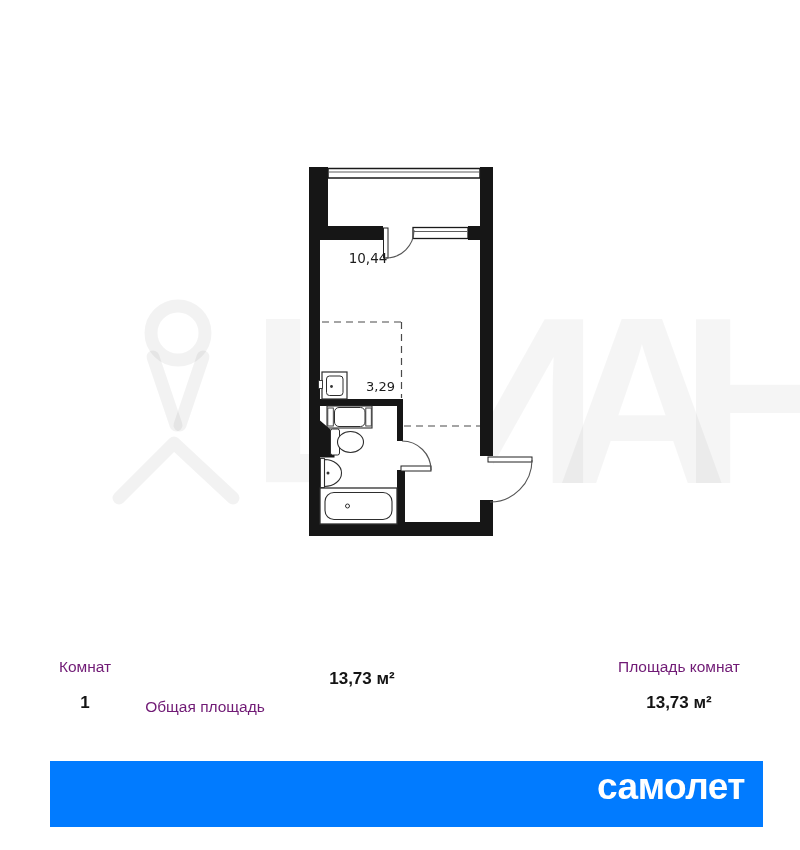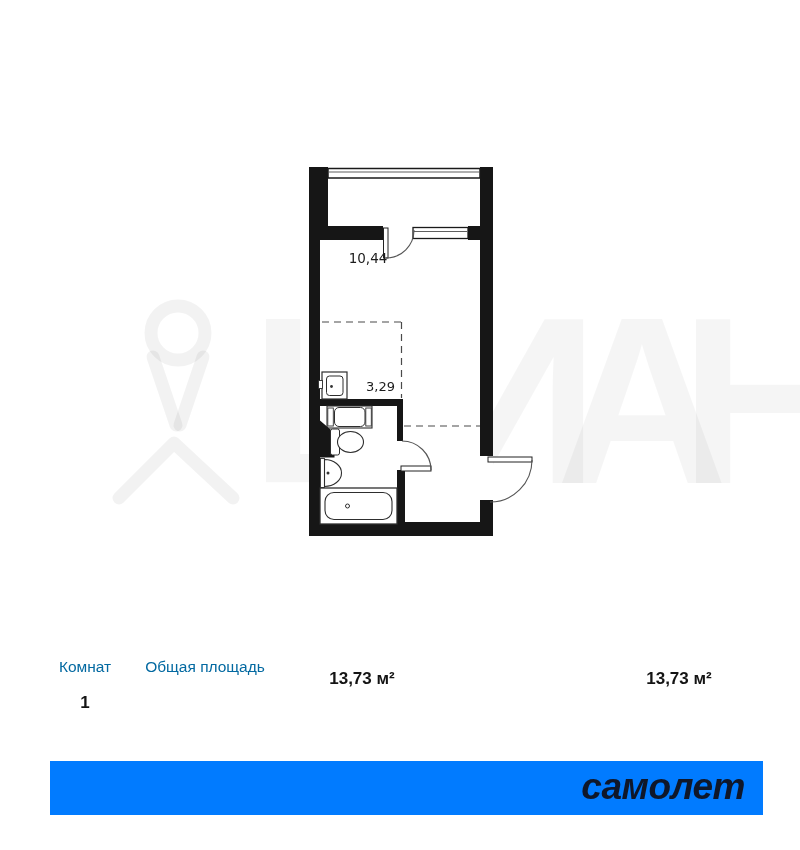--- a/index.html
+++ b/index.html
@@ -9,30 +9,30 @@
   .watermark{position:absolute;inset:0;}
   .wm-letter{position:absolute;top:282px;font-size:238px;line-height:1;font-weight:700;
              color:rgba(0,0,0,0.038);letter-spacing:0;}
   .wm-pin{position:absolute;left:112px;top:296px;}
   
   .plan{position:absolute;left:240px;top:150px;}
   .plan text{font-family:"DejaVu Sans",sans-serif;fill:#1c1c1c;}
   
   .area-table{position:absolute;left:0;top:655px;width:800px;height:80px;}
   .col{position:absolute;top:0;height:80px;text-align:center;}
-  .hdr{font-size:15.5px;color:#0369a1;height:24px;line-height:24px;white-space:nowrap;}
+  .hdr{font-size:15.5px;color:#701a75;height:24px;line-height:24px;white-space:nowrap;}
   .val{margin-top:14px;font-size:17px;font-weight:700;color:#141414;white-space:nowrap;}
   .c1{left:38px;width:94px;}
-  .c2{left:133px;width:144px;}
+  .c2{left:133px;width:144px;margin-top:40px;}
   .c3{left:290px;width:144px;}
   .c4{left:450px;width:144px;}
   .c5{left:607px;width:144px;}
   
-  .banner{position:absolute;left:50px;top:761px;width:713px;height:54px;background:#017BFF;
-          color:#0f172a;text-align:right;font-style:italic;}
+  .banner{position:absolute;left:50px;top:761px;width:713px;height:66px;background:#017BFF;
+          color:#ffffff;text-align:right;}
   .banner span{display:inline-block;padding-right:18px;font-size:37px;font-weight:600;
                line-height:51px;letter-spacing:-0.5px;}
 </style>
 </head>
 <body>
 
 <div class="canvas">
 
   <div class="watermark">
     <svg class="wm-pin" width="132" height="220" viewBox="0 0 132 220">
@@ -139,20 +139,21 @@
       <div class="hdr">Комнат</div>
       <div class="val">1</div>
     </div>
     <div class="col c2">
       <div class="hdr">Общая площадь</div>
     </div>
     <div class="col c3">
       <div class="val">13,73 м²</div>
     </div>
     <div class="col c5">
+      <div class="hdr">Площадь комнат</div>
       <div class="val">13,73 м²</div>
     </div>
   </div>
 
   <div class="banner">
     <span>самолет</span>
   </div>
 
 </div>
 

